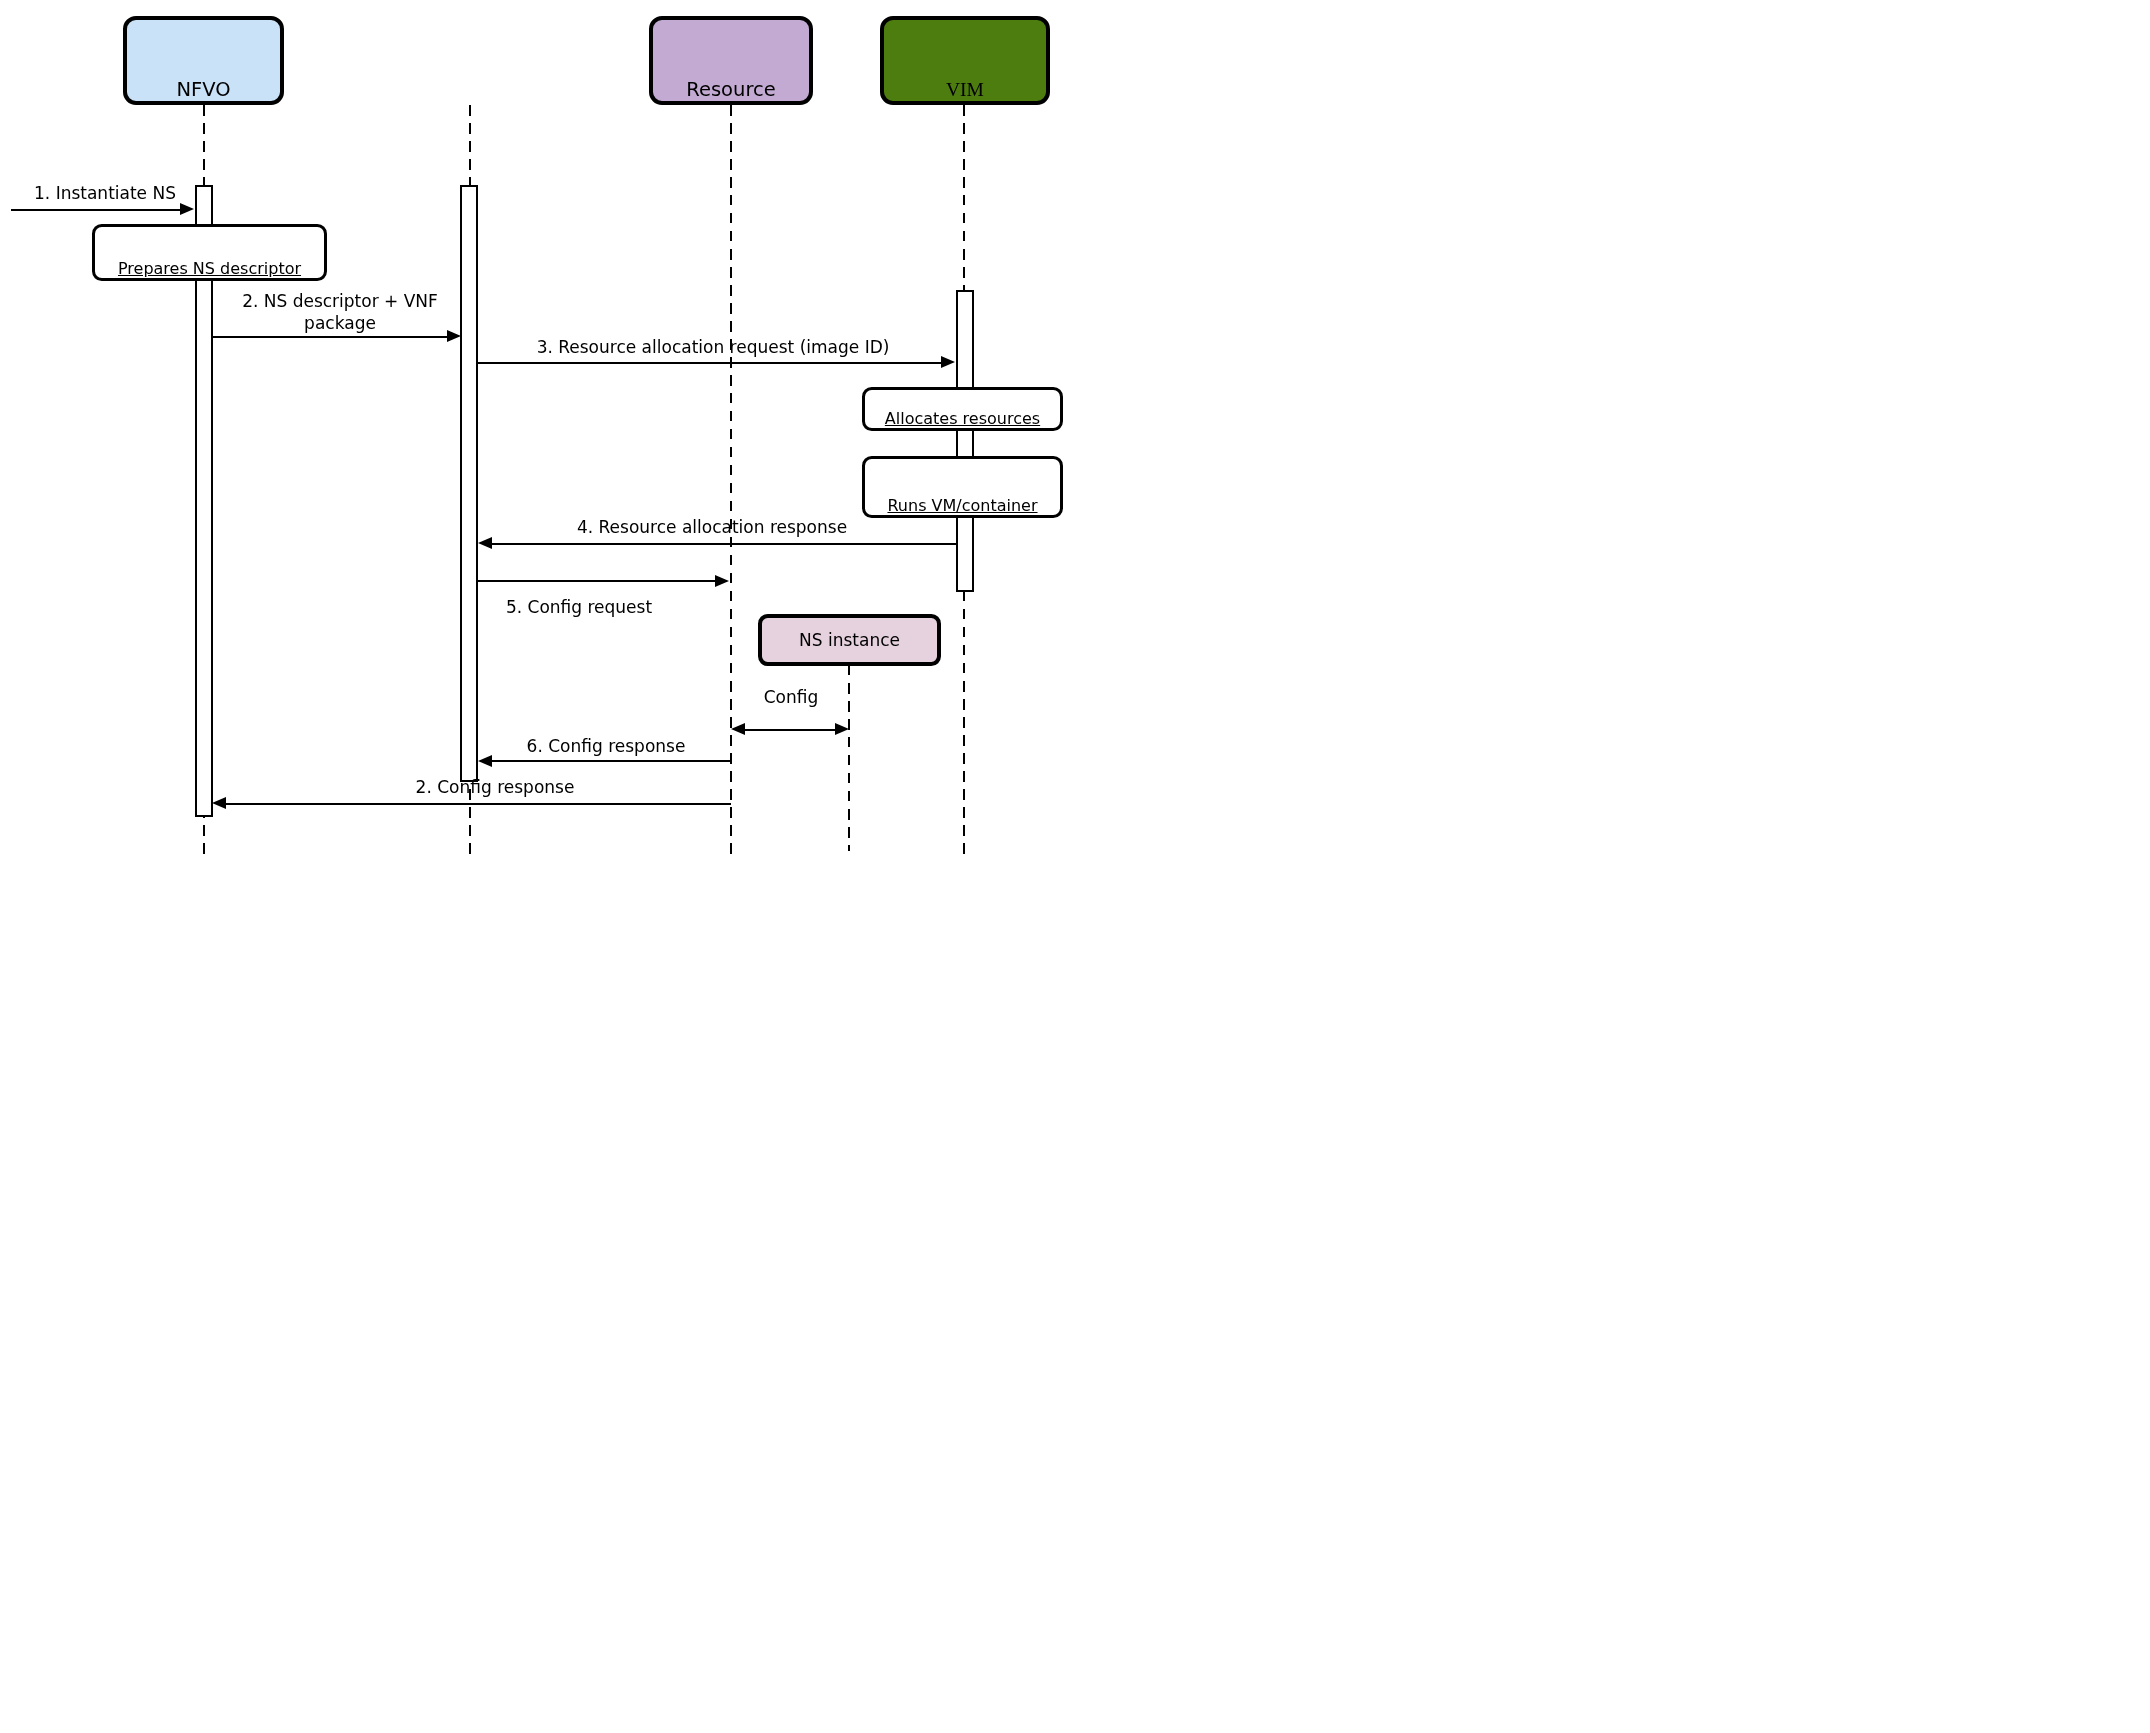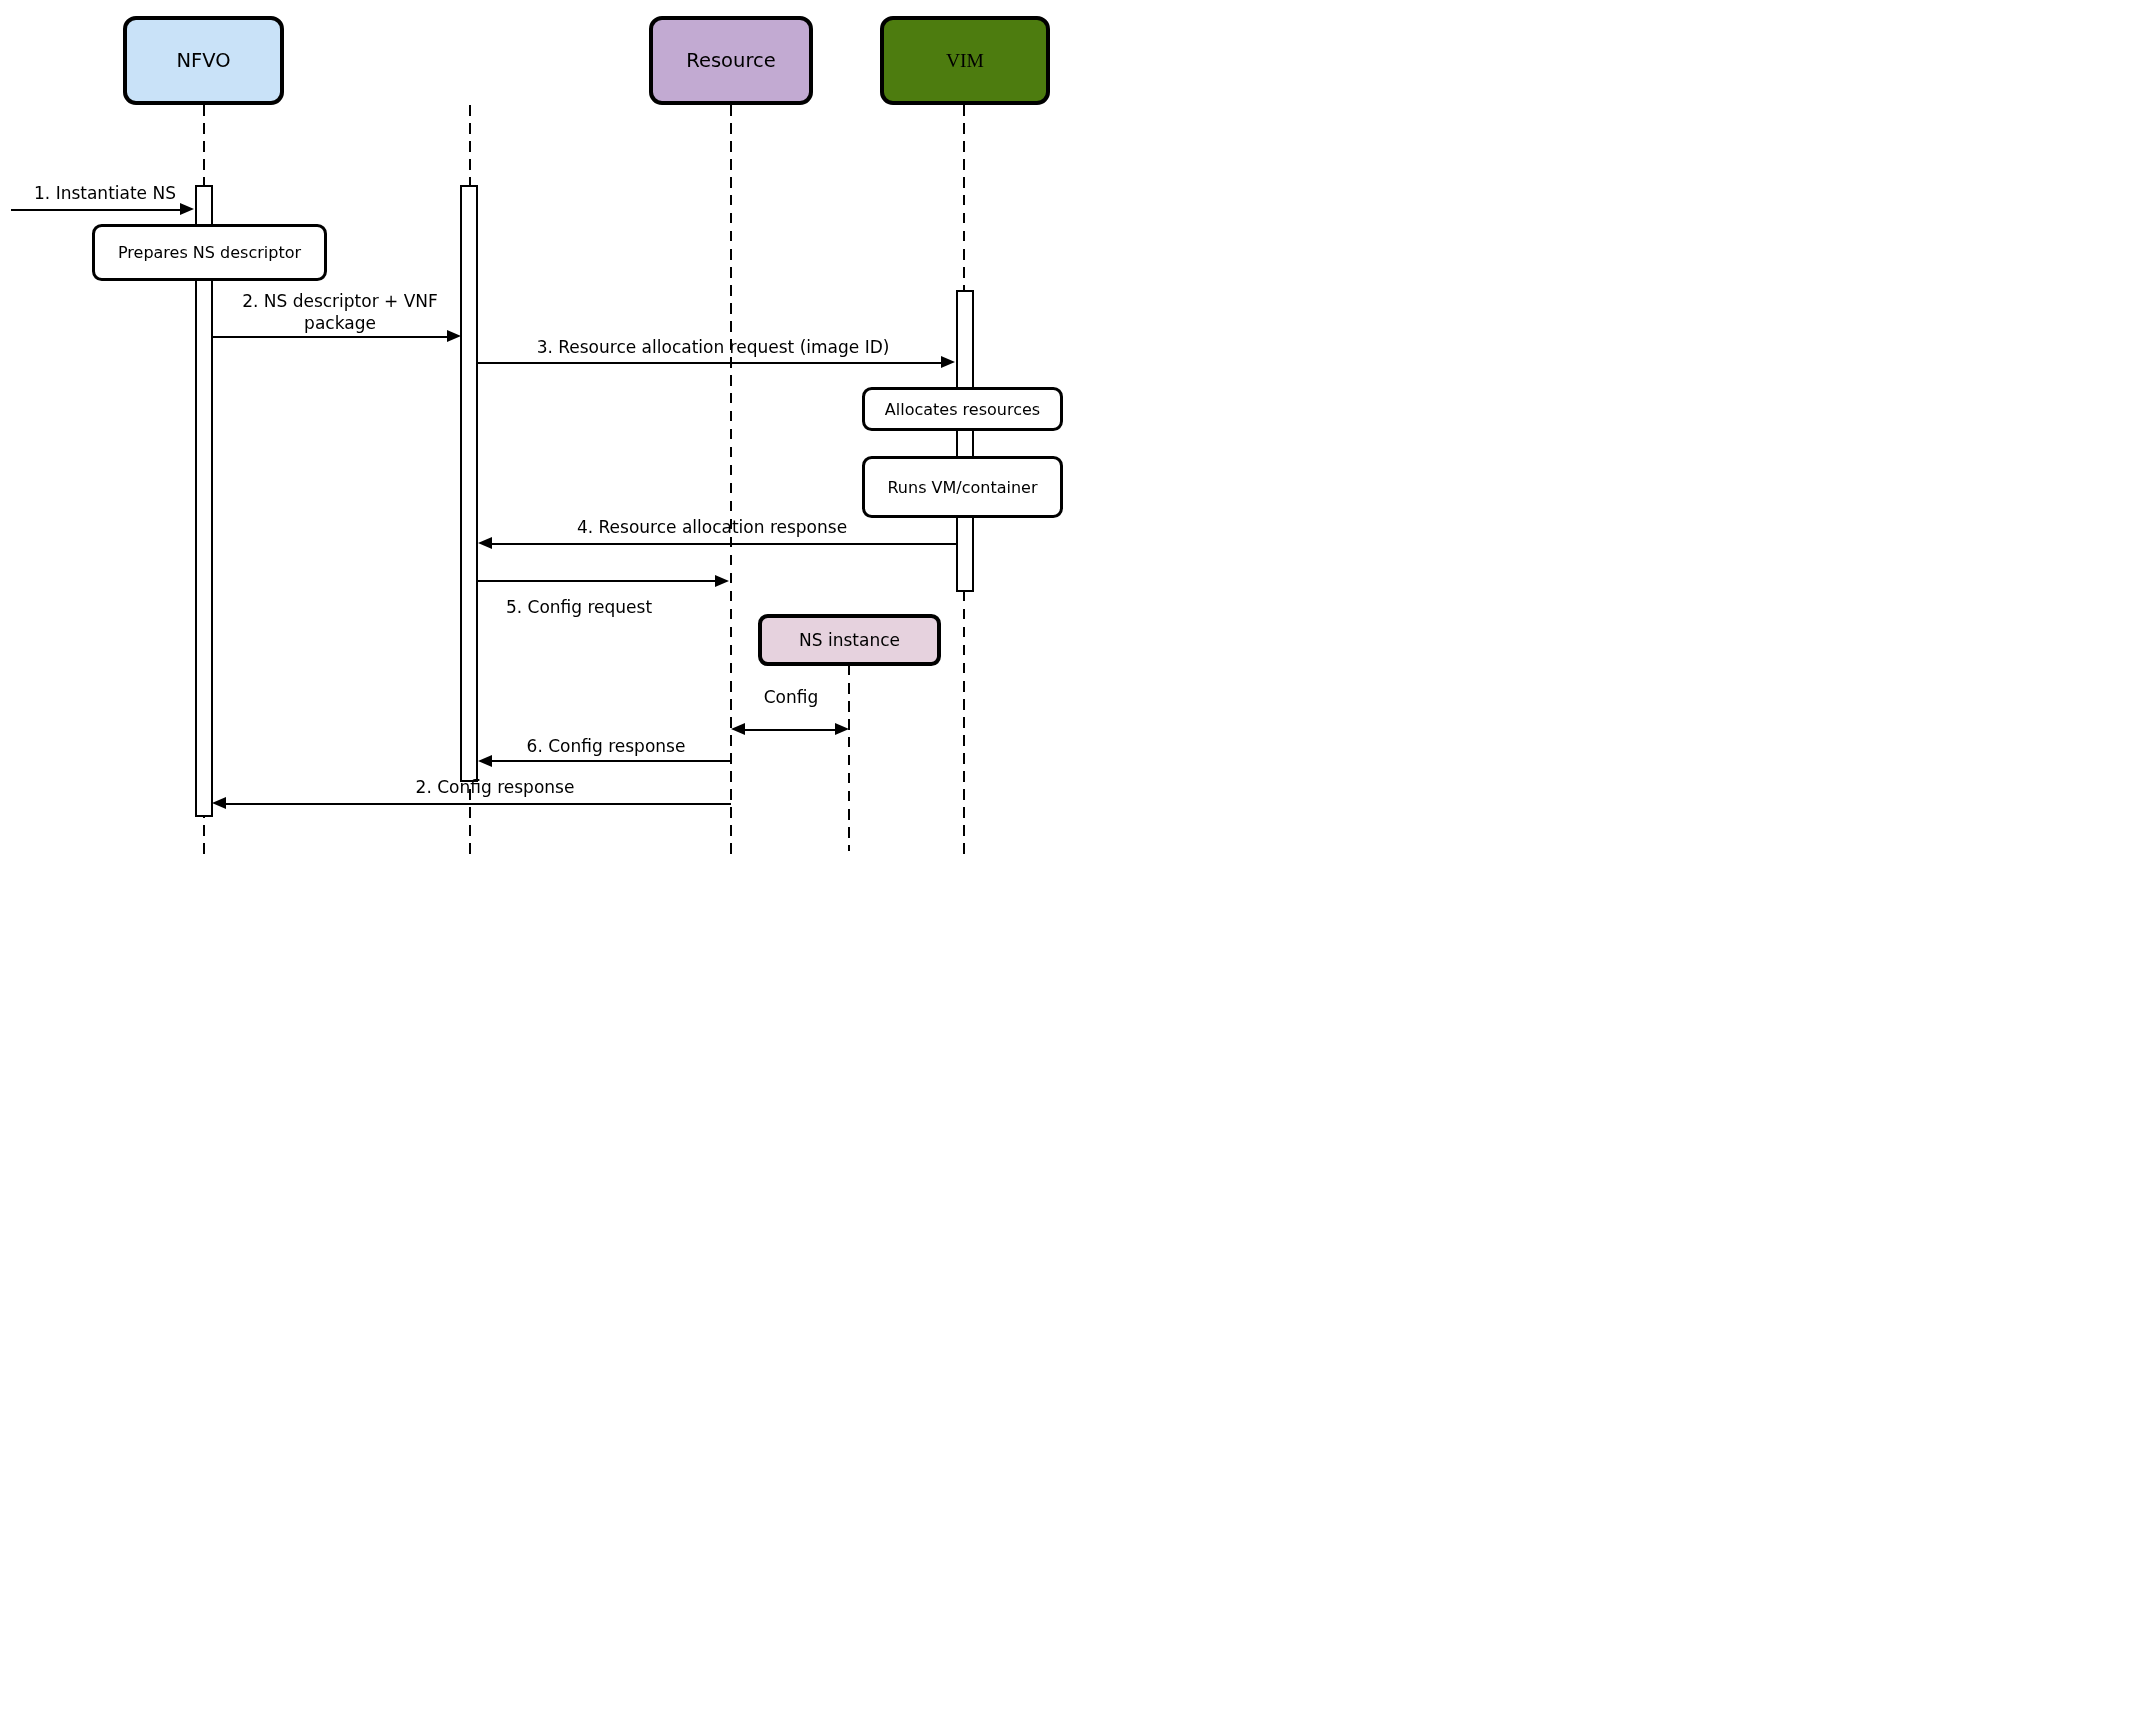--- a/index.html
+++ b/index.html
@@ -1,42 +1,42 @@
 <!DOCTYPE html>
 <html style="font-size:13px"><head>
 <meta charset="utf-8">
 <style>
   html,body{margin:0;padding:0;background:#ffffff;}
   body{font-family:"DejaVu Sans","Liberation Sans",sans-serif;color:#000;}
   .canvas{position:relative;width:1076px;height:867px;background:#fff;overflow:hidden;}
 
   
   .actor{position:absolute;top:16px;height:89px;border:4px solid #000;border-radius:13px;
-         display:flex;align-items:center;justify-content:center;font-size:19.5px;box-sizing:border-box;}
+         display:flex;align-items:flex-end;justify-content:center;font-size:19.5px;box-sizing:border-box;}
 
   
   .lifeline{position:absolute;width:2.4px;
             background:repeating-linear-gradient(to bottom,#000 0 10.5px,transparent 10.5px 18px);}
 
   
   .activation{position:absolute;width:18px;background:#fff;border:2.4px solid #000;box-sizing:border-box;}
 
   
   .msg-line{position:absolute;height:2.4px;background:#000;}
   .arr-r{position:absolute;width:0;height:0;border-top:6.5px solid transparent;
          border-bottom:6.5px solid transparent;border-left:14.6px solid #000;}
   .arr-l{position:absolute;width:0;height:0;border-top:6.5px solid transparent;
          border-bottom:6.5px solid transparent;border-right:14.6px solid #000;}
 
   .msg-label{position:absolute;font-size:17px;white-space:nowrap;transform:translateX(-50%);text-align:center;}
   .msg-label.wrap{white-space:normal;width:203px;line-height:1.3;}
 
   
   .note{position:absolute;background:#fff;border:3.2px solid #000;border-radius:9.7px;
-        display:flex;align-items:center;justify-content:center;font-size:16px;box-sizing:border-box;}
+        display:flex;align-items:flex-end;justify-content:center;font-size:16px;box-sizing:border-box;text-decoration:underline;}
 
   
   .created{position:absolute;border:4px solid #000;border-radius:9.7px;
            display:flex;align-items:center;justify-content:center;font-size:17px;box-sizing:border-box;}
 </style>
 </head>
 <body>
 
 <div class="canvas">
 

